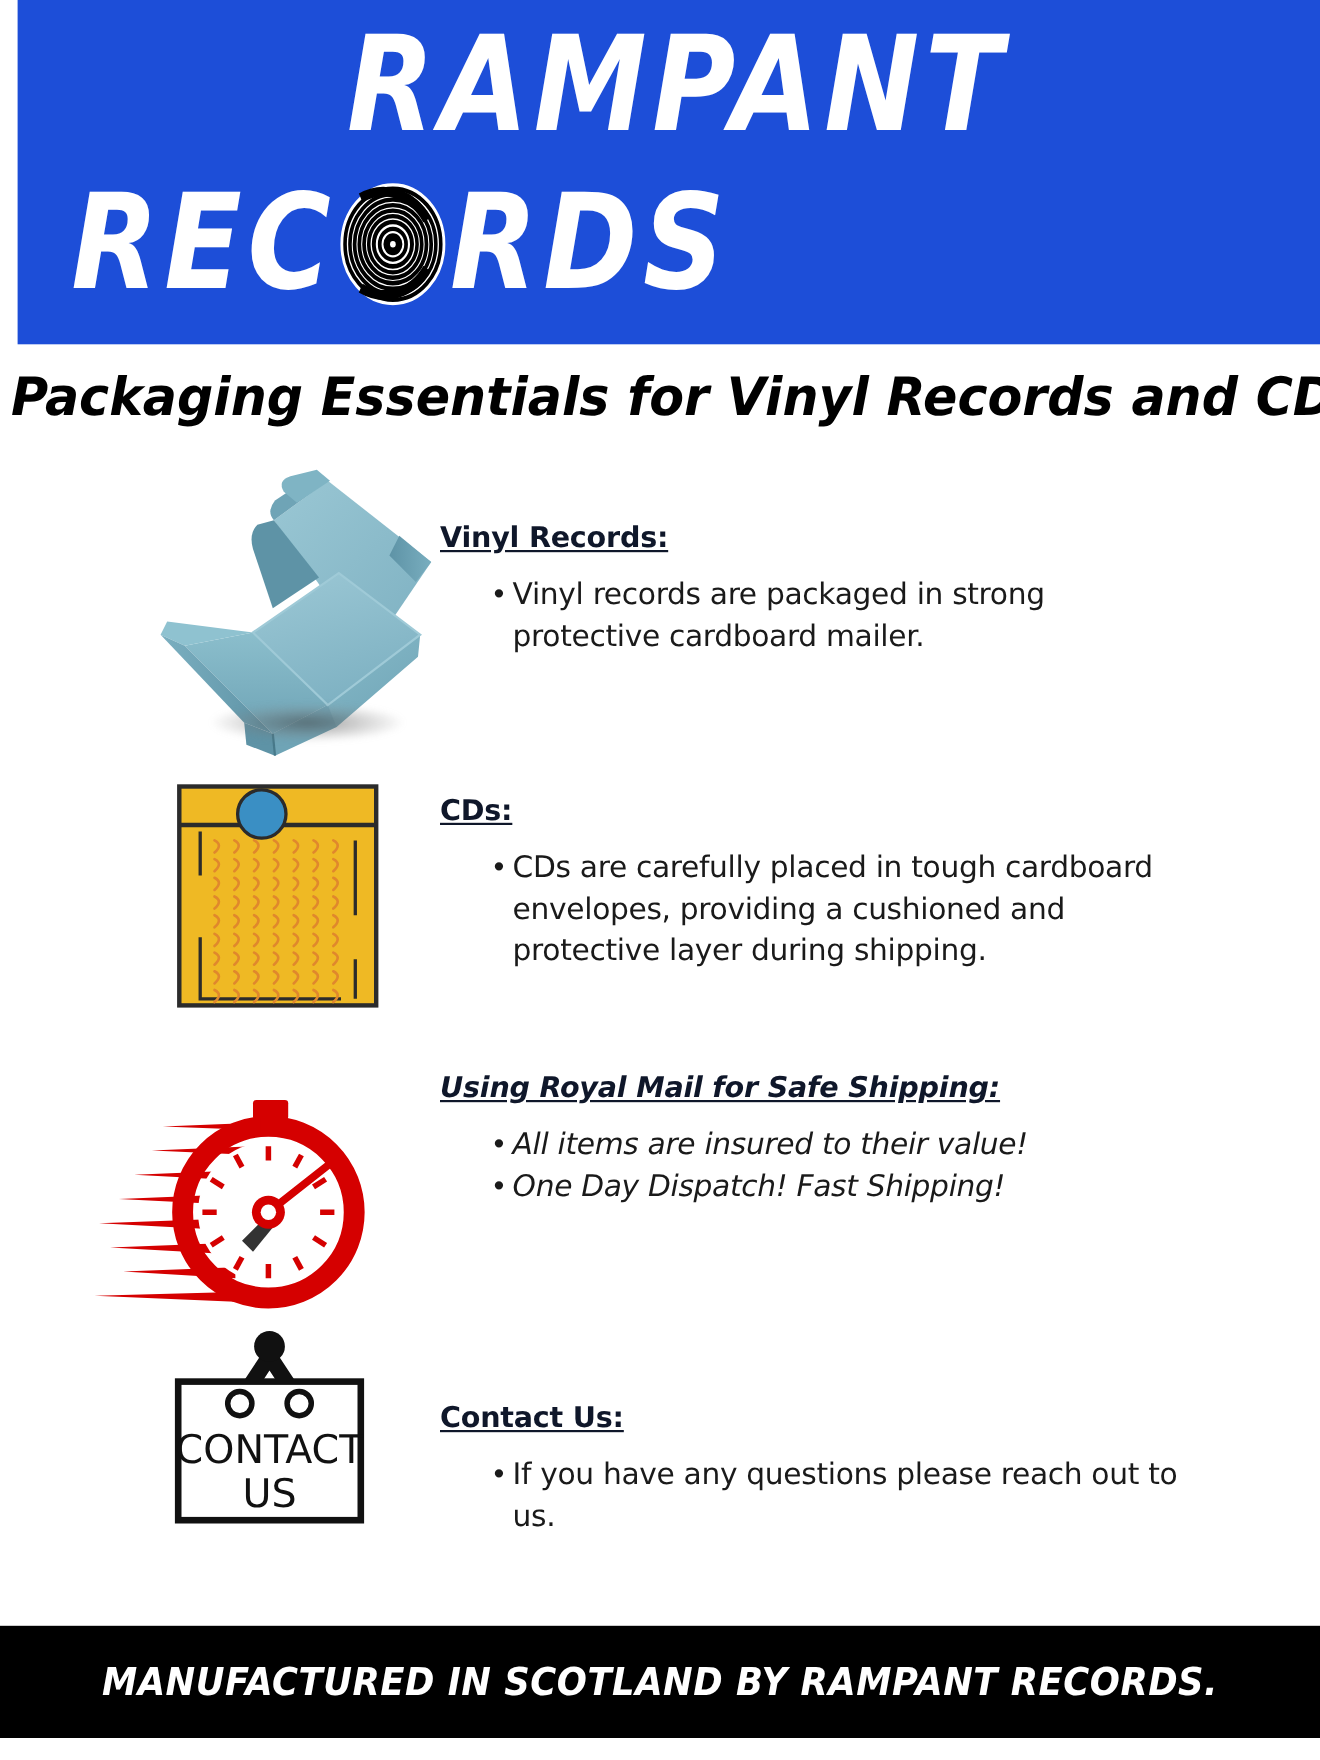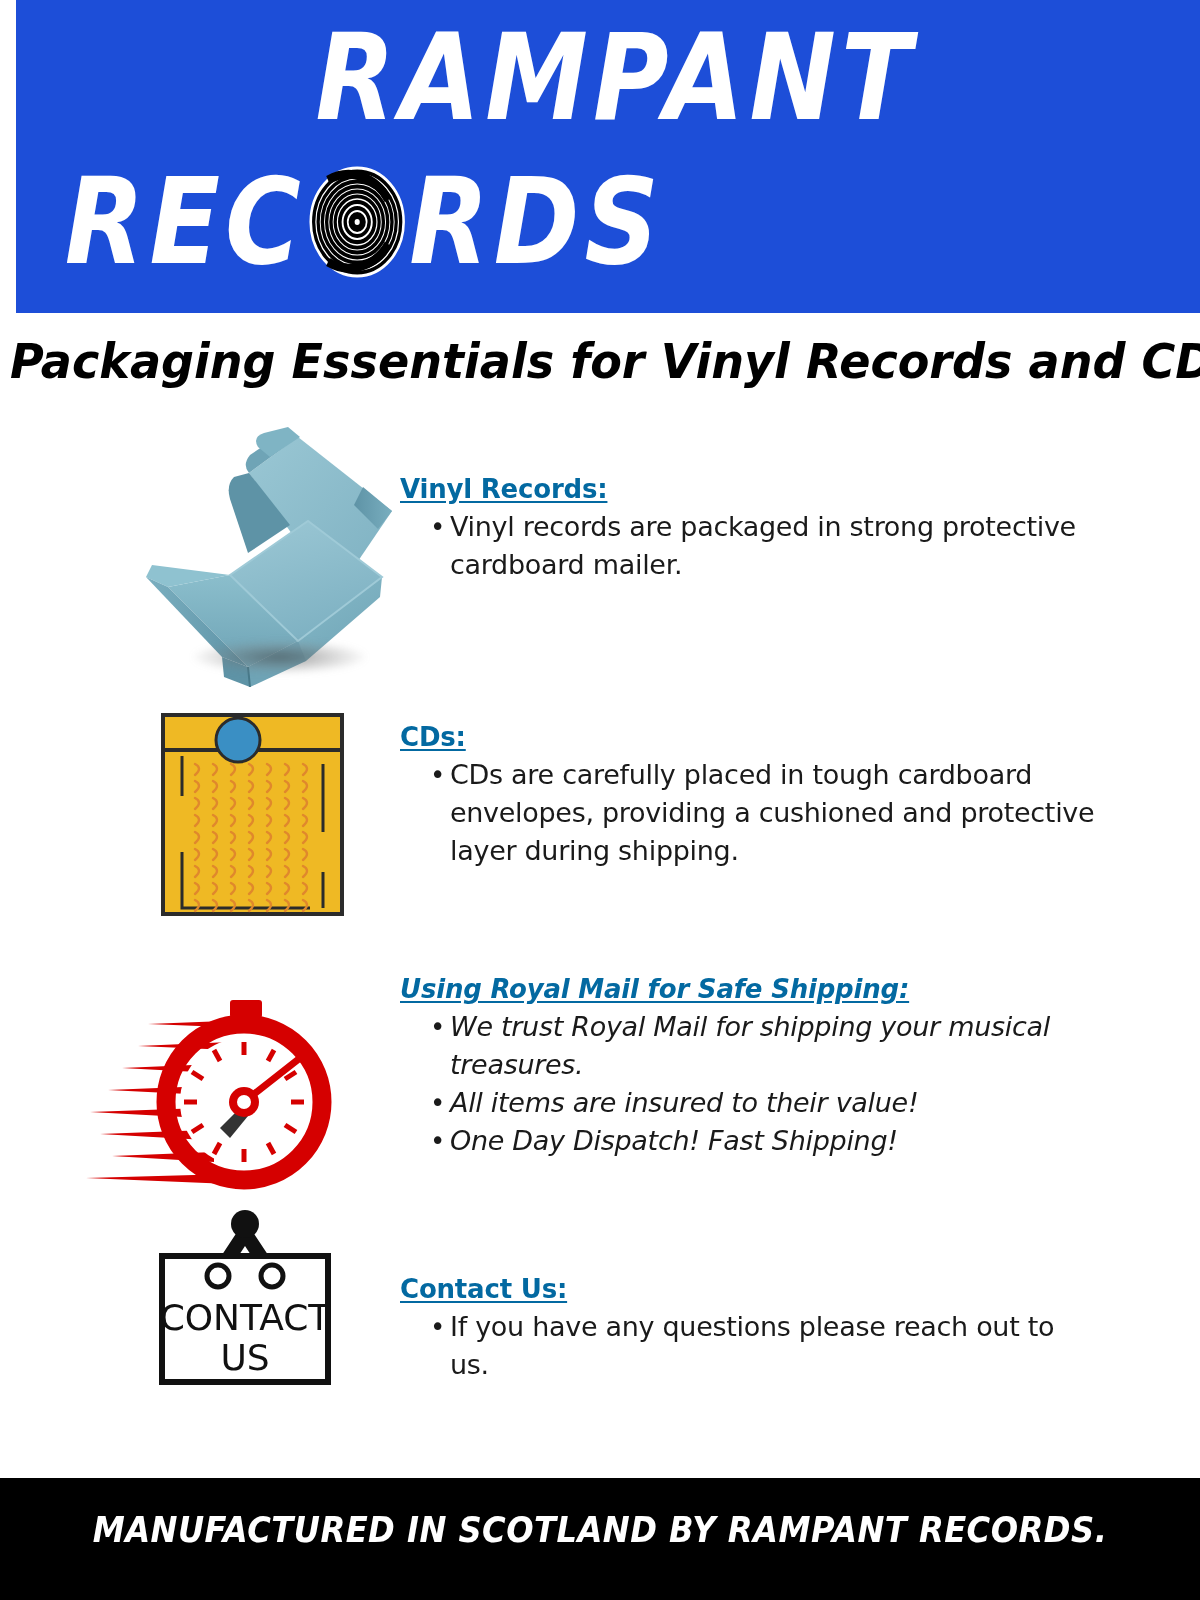--- a/index.html
+++ b/index.html
@@ -96,28 +96,28 @@
   .copy {
     position: absolute;
     left: 400px;
     width: 700px;
   }
   .sec-heading {
     font-family: "DejaVu Sans", sans-serif;
     font-weight: bold;
     font-size: 26px;
     line-height: 34px;
-    color: #0369a1;
+    color: #0f172a;
     text-decoration: underline;
     text-underline-offset: 3px;
     margin: 0 0 2px 0;
     letter-spacing: -0.2px;
   }
   .bullets {
-    margin: 0;
+    margin: 16px;
     padding: 0 0 0 30px;
     list-style: none;
   }
   .bullets li {
     position: relative;
     font-family: "DejaVu Sans", sans-serif;
     font-size: 27px;
     line-height: 38px;
     color: #1a1a1a;
     padding-left: 20px;
@@ -149,21 +149,21 @@
   .watch-art { left: 80px; top: 962px; width: 270px; height: 235px; }
 
   
   .sign-art { left: 150px; top: 1208px; width: 190px; height: 180px; }
 
   
   .footer-band {
     position: absolute;
     left: 0; top: 1478px;
     width: 1200px;
-    height: 122px;
+    height: 102px;
     background: #000000;
   }
   .footer-text {
     position: absolute;
     left: 0; top: 30px;
     width: 1200px;
     text-align: center;
     color: #ffffff;
     font-family: "DejaVu Sans", sans-serif;
     font-weight: bold;
@@ -412,21 +412,20 @@
 
     <path d="M 160 146 L 140 166 L 150 176 L 168 154 Z" fill="#333333"></path>
 
     <circle cx="164" cy="140" r="15" fill="#D50000"></circle>
     <circle cx="164" cy="140" r="7" fill="#ffffff"></circle>
   </svg>
 </div>
 <div class="copy" style="top:972px;font-style:italic;">
   <div class="sec-heading">Using Royal Mail for Safe Shipping:</div>
   <ul class="bullets">
-    <li>We trust Royal Mail for shipping your musical treasures.</li>
     <li>All items are insured to their value!</li>
     <li>One Day Dispatch! Fast Shipping!</li>
   </ul>
 </div>
 
 <div class="art sign-art">
   <svg width="190" height="180" viewBox="0 0 190 180">
 
     <path d="M 95 12 L 62 62 L 74 70 L 95 38 L 116 70 L 128 62 Z" fill="#111111"></path>
     <circle cx="95" cy="16" r="14" fill="#111111"></circle>

